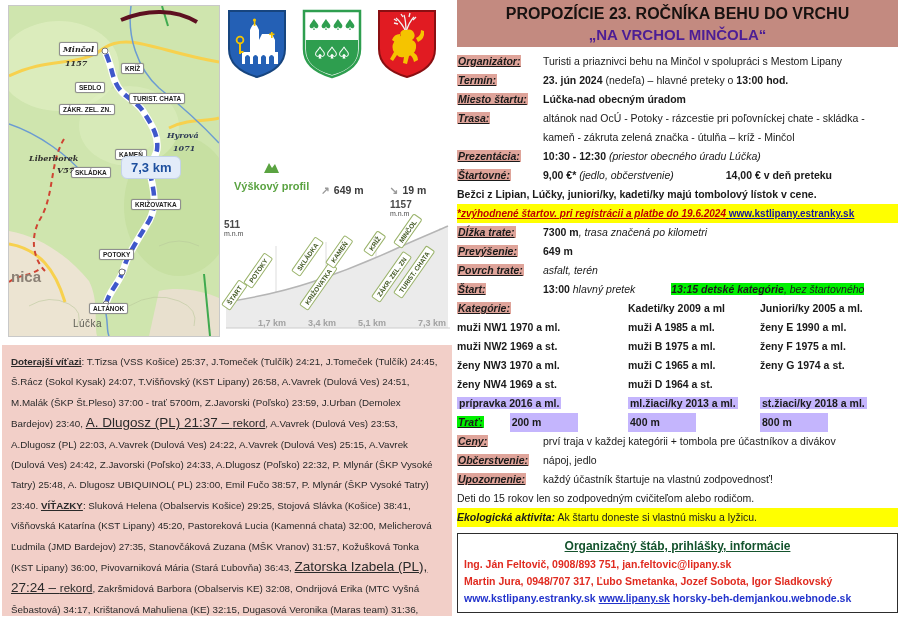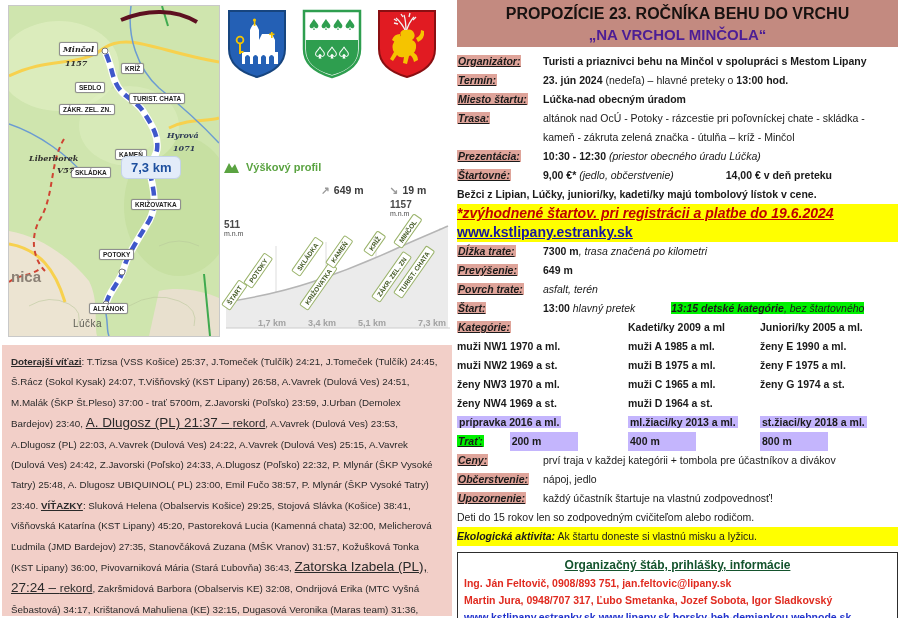--- a/index.html
+++ b/index.html
@@ -16,21 +16,21 @@
   .mbadge{position:absolute;background:#e3ecf9;border:1px solid #c3d2ea;border-radius:6px;
           font:bold 13px "Liberation Sans",sans-serif;color:#1d4f9e;padding:3px 9px;white-space:nowrap;}
   .mplain{position:absolute;font:10px "Liberation Sans",sans-serif;color:#5d5d55;letter-spacing:.5px;}
   .mbig{position:absolute;font:bold 15px "Liberation Sans",sans-serif;color:#8b8075;}
 
   
   #crests{position:absolute;left:226px;top:8px;width:226px;height:72px;display:flex;gap:13px;}
 
   
   #profile{position:absolute;left:222px;top:160px;width:232px;height:186px;}
-  #profile-head{position:absolute;left:1px;top:0;display:flex;align-items:center;gap:6px;}
+  #profile-head{position:absolute;left:12px;top:0;display:flex;align-items:center;gap:6px;flex-direction:column;}
   #profile-title{font:bold 11px "Liberation Sans",sans-serif;color:#5aa341;}
   #profile-stats{position:absolute;left:55px;top:24px;display:flex;gap:26px;
                  font:bold 10.5px "Liberation Sans",sans-serif;color:#3c3c3c;margin-left:44px;}
   #profile-stats .arr{color:#9a9a9a;font-weight:bold;margin-right:4px;}
   .elev{position:absolute;line-height:9px;color:#4a4a4a;}
   .elev b{font-size:10px;} .elev span{font-size:7px;display:block;}
   #chart-wrap{position:absolute;left:0;top:56px;width:232px;height:118px;}
   .pchip{position:absolute;background:#fff;border:1px solid #9ab36a;border-radius:2px;
          font:bold 6.5px "Liberation Sans",sans-serif;color:#3f5520;padding:1px 4px;white-space:nowrap;
          transform:rotate(-55deg);transform-origin:left bottom;}
@@ -46,21 +46,21 @@
   #title-bar{background:#c38a80;text-align:center;padding:5px 2px 4px 2px;}
   #title-line1{font-weight:bold;font-size:16px;color:#181210;}
   #title-line2{font-weight:bold;font-size:15px;color:#4c1d95;margin-top:3px;}
   #rows{margin-top:5px;font-size:10.5px;line-height:19px;}
   .row{display:flex;align-items:baseline;}
   .lblcol{flex:0 0 86px;}
   .lbl{font-weight:bold;font-style:italic;text-decoration:underline;background:#dfa49a;padding:0 1px;}
   .lbl.green{background:#00f000;}
   .val{flex:1;}
   .full{display:block;}
-  .ygap{font-size:14px;text-decoration:underline;}
+  .ygap{font-size:10px;text-decoration:underline;}
   #cat-grid{display:grid;grid-template-columns:171px 132px 1fr;font-weight:bold;font-size:10.5px;line-height:19px;}
   .gcell{white-space:nowrap;}
   .gchip{background:#c4b5fd;padding:0 2px;}
   #contact-box{border:1.6px solid #2d2d2d;margin-top:6px;padding:2px 6px 5px 6px;}
   #contact-head{text-align:center;font-weight:bold;text-decoration:underline;font-size:12px;color:#14532d;line-height:20px;}
   .cline{font-size:10.5px;font-weight:bold;line-height:17px;}
 </style>
 </head>
 <body>
 
@@ -197,21 +197,21 @@
   <div id="winners"><span style="font-weight: bold; text-decoration: underline;">Doterajší víťazi</span><span>: T.Tizsa (VSS Košice) 25:37, J.Tomeček (Tulčík) 24:21, J.Tomeček (Tulčík) 24:45, Š.Rácz (Sokol Kysak) 24:07, T.Višňovský (KST Lipany) 26:58, A.Vavrek (Dulová Ves) 24:51, M.Malák (ŠKP Št.Pleso) 37:00 - trať 5700m, Z.Javorski (Poľsko) 23:59, J.Urban (Demolex Bardejov) 23:40, </span><span style="text-decoration: underline; font-size: 13.5px;">A. Dlugosz (PL) 21:37 – </span><span style="text-decoration: underline; font-size: 11.5px;">rekord</span><span>, A.Vavrek (Dulová Ves) 23:53, A.Dlugosz (PL) 22:03, A.Vavrek (Dulová Ves) 24:22, A.Vavrek (Dulová Ves) 25:15, A.Vavrek (Dulová Ves) 24:42, Z.Javorski (Poľsko) 24:33, A.Dlugosz (Poľsko) 22:32, P. Mlynár (ŠKP Vysoké Tatry)  25:48, A. Dlugosz UBIQUINOL( PL) 23:00, Emil Fučo 38:57, P. Mlynár (ŠKP Vysoké Tatry) 23:40. </span><span style="font-weight: bold; text-decoration: underline;">VÍŤAZKY</span><span>: Sluková Helena (Obalservis Košice) 29:25,  Stojová Slávka (Košice) 38:41, Višňovská Katarína (KST Lipany) 45:20, Pastoreková Lucia (Kamenná chata) 32:00, Melicherová Ľudmila (JMD Bardejov) 27:35, Stanovčáková Zuzana (MŠK Vranov) 31:57, Kožušková Tonka (KST Lipany) 36:00, Pivovarniková Mária (Stará Ľubovňa) 36:43, </span><span style="text-decoration: underline; font-size: 13.5px;">Zatorska Izabela (PL), 27:24 – </span><span style="text-decoration: underline; font-size: 11.5px;">rekord</span><span>, Zakršmidová Barbora (Obalservis KE) 32:08, Ondrijová Erika (MTC Vyšná Šebastová) 34:17,  Krištanová Mahuliena (KE) 32:15, Dugasová Veronika (Maras team) 31:36, Farkašová Alena (AC Michalovce) 34:06, Kožušková Tonka (Čergovrun) 33:10, Ivančová   Michaela (ŠK Banské) 31:03, Stanovčáková Zuzana (Vranov nad Topľou) 32:32, Čonková Simona (Maras team) 49:53</span></div>
 
   <div id="right">
     <div id="title-bar">
       <div id="title-line1">PROPOZÍCIE 23. ROČNÍKA BEHU DO VRCHU</div>
       <div id="title-line2">„NA VRCHOL MINČOLA“</div>
     </div>
     <div id="rows">
         <div class="row">
           <span class="lblcol"><span class="lbl">Organizátor:</span></span>
-          <span class="val"><span style="font-weight: bold;">Turisti a priaznivci behu na Minčol v spolupráci s Mestom Lipany</span></span>
+          <span class="val"><span style="font-weight: normal;">Turisti a priaznivci behu na Minčol v spolupráci s Mestom Lipany</span></span>
         </div>
         <div class="row">
           <span class="lblcol"><span class="lbl">Termín:</span></span>
           <span class="val"><span style="font-weight: bold;">23. jún 2024 </span><span>(nedeľa) – hlavné preteky o </span><span style="font-weight: bold;">13:00 hod.</span></span>
         </div>
         <div class="row">
           <span class="lblcol"><span class="lbl">Miesto štartu:</span></span>
           <span class="val"><span style="font-weight: bold;">Lúčka-nad obecným úradom</span></span>
         </div>
         <div class="row">

